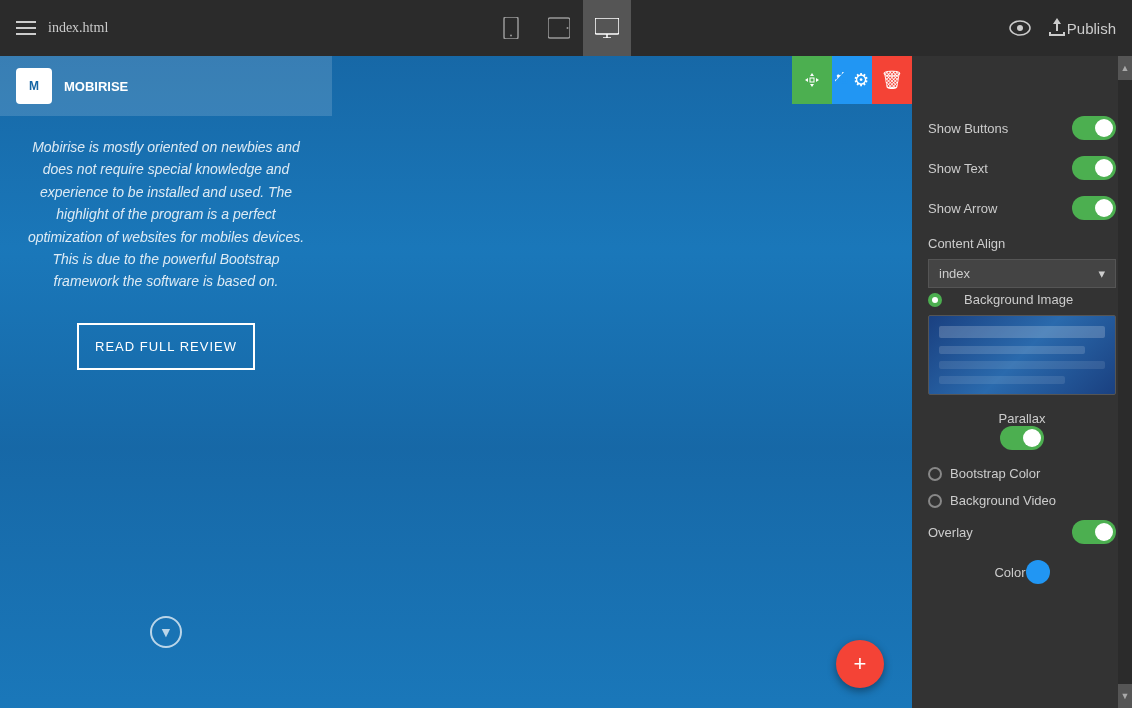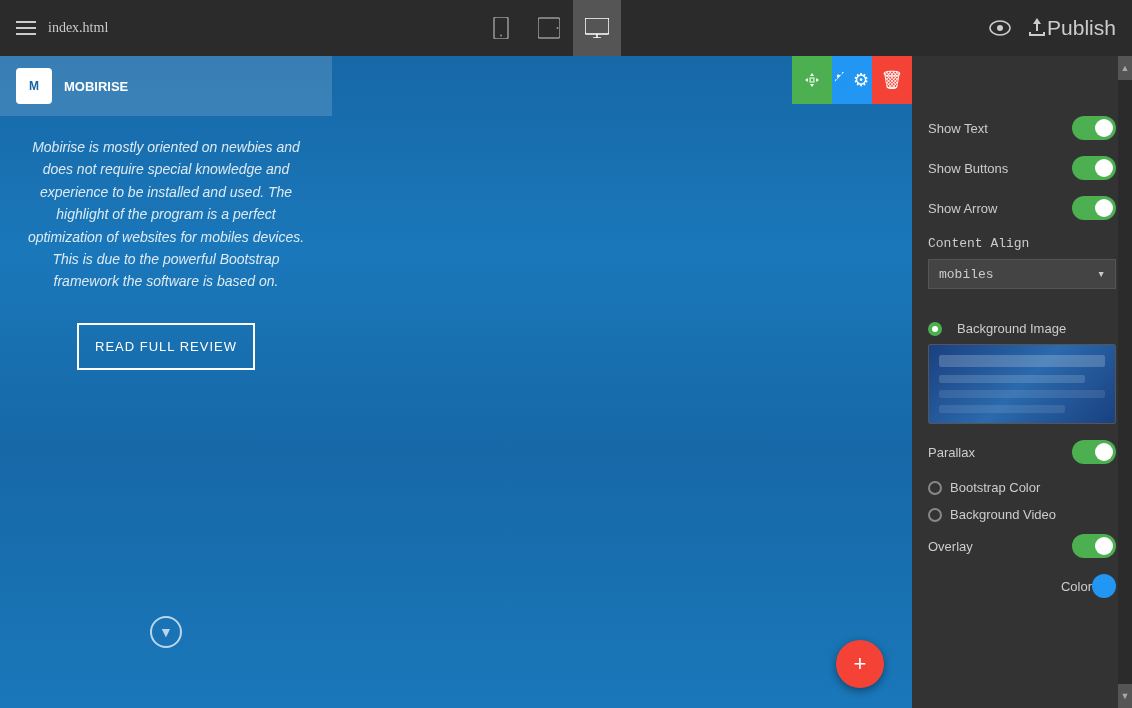--- a/index.html
+++ b/index.html
@@ -31,21 +31,21 @@
     }
     .device-btn.active { background: #555; color: #fff; }
     .header-right { display: flex; align-items: center; gap: 16px; }
     .preview-btn {
       background: transparent; border: none; cursor: pointer;
       color: #ccc; display: flex; align-items: center; justify-content: center;
     }
     .publish-btn {
       background: transparent; border: none; cursor: pointer;
       color: #ccc; display: flex; align-items: center; gap: 0;
-      font-size: 21px;
+      font-size: 15px;
     }
     .publish-btn svg { width: 20px; height: 20px; }
 
     
     .main { position: relative; width: 1132px; height: 652px; overflow: hidden; }
 
     
     .bg-preview {
       position: absolute; top: 0; left: 0; right: 0; bottom: 0;
       background: #1a6fad;
@@ -182,66 +182,66 @@
     .toggle::after {
       content: '';
       position: absolute;
       right: 3px; top: 3px;
       width: 18px; height: 18px;
       border-radius: 50%;
       background: #fff;
     }
 
     
-    .align-row { margin-bottom: 32px; font-family: Liberation Mono, monospace; }
+    .align-row { margin-bottom: 4px; }
     .align-label { color: #ccc; font-size: 13px; margin-bottom: 8px; }
     .align-select {
       width: 100%;
       background: #444;
       border: 1px solid #555;
       color: #ccc;
       padding: 6px 10px;
       font-size: 13px;
       cursor: pointer;
       display: flex; align-items: center; justify-content: space-between;
     }
 
     
     .bg-image-row { margin-bottom: 16px; }
     .bg-image-header {
-      display: flex; align-items: center; gap: 15px; margin-bottom: 8px;
+      display: flex; align-items: center; gap: 22px; margin-bottom: 8px;
     }
     .radio-dot {
       width: 14px; height: 14px; border-radius: 50%;
       border: 2px solid #4caf50;
       background: #4caf50;
       display: flex; align-items: center; justify-content: center;
       flex-shrink: 0;
     }
     .radio-dot-inner { width: 6px; height: 6px; border-radius: 50%; background: #fff; }
     .bg-image-label { color: #ccc; font-size: 13px; }
 
     
-    .parallax-row { margin-bottom: 16px; }
+    .parallax-row { margin-bottom: 16px; flex-direction: column; }
 
     
     .radio-row {
       display: flex; align-items: center; gap: 8px;
       margin-bottom: 12px;
     }
     .radio-empty {
       width: 14px; height: 14px; border-radius: 50%;
       border: 2px solid #888;
       background: transparent;
       flex-shrink: 0;
     }
 
     
     .color-row {
-      display: flex; align-items: center; justify-content: flex-end;
+      display: flex; align-items: center; justify-content: center;
       margin-bottom: 12px;
     }
     .color-swatch {
       width: 24px; height: 24px;
       border-radius: 50%;
       background: #2196f3;
       cursor: pointer;
     }
 
     
@@ -386,38 +386,38 @@
     </button>
     <button class="settings-toolbar-btn red" style="width:48px;height:48px;background:#f44336;border:none;cursor:pointer;display:flex;align-items:center;justify-content:center;color:#fff;font-size:18px;">
       🗑
     </button>
   </div>
 
   <div class="settings-panel">
     <div class="settings-content">
 
       <div class="toggle-row">
+        <span class="toggle-label">Show Buttons</span>
+        <div class="toggle"></div>
+      </div>
+
+      <div class="toggle-row">
         <span class="toggle-label">Show Text</span>
-        <div class="toggle"></div>
-      </div>
-
-      <div class="toggle-row">
-        <span class="toggle-label">Show Buttons</span>
         <div class="toggle"></div>
       </div>
 
       <div class="toggle-row">
         <span class="toggle-label">Show Arrow</span>
         <div class="toggle"></div>
       </div>
 
       <div class="align-row">
         <div class="align-label">Content Align</div>
         <div class="align-select">
-          <span>mobiles</span>
+          <span>index</span>
           <span>▾</span>
         </div>
       </div>
 
       <div class="bg-image-row">
         <div class="bg-image-header">
           <div class="radio-dot">
             <div class="radio-dot-inner"></div>
           </div>
           <span class="bg-image-label">Background Image</span>

